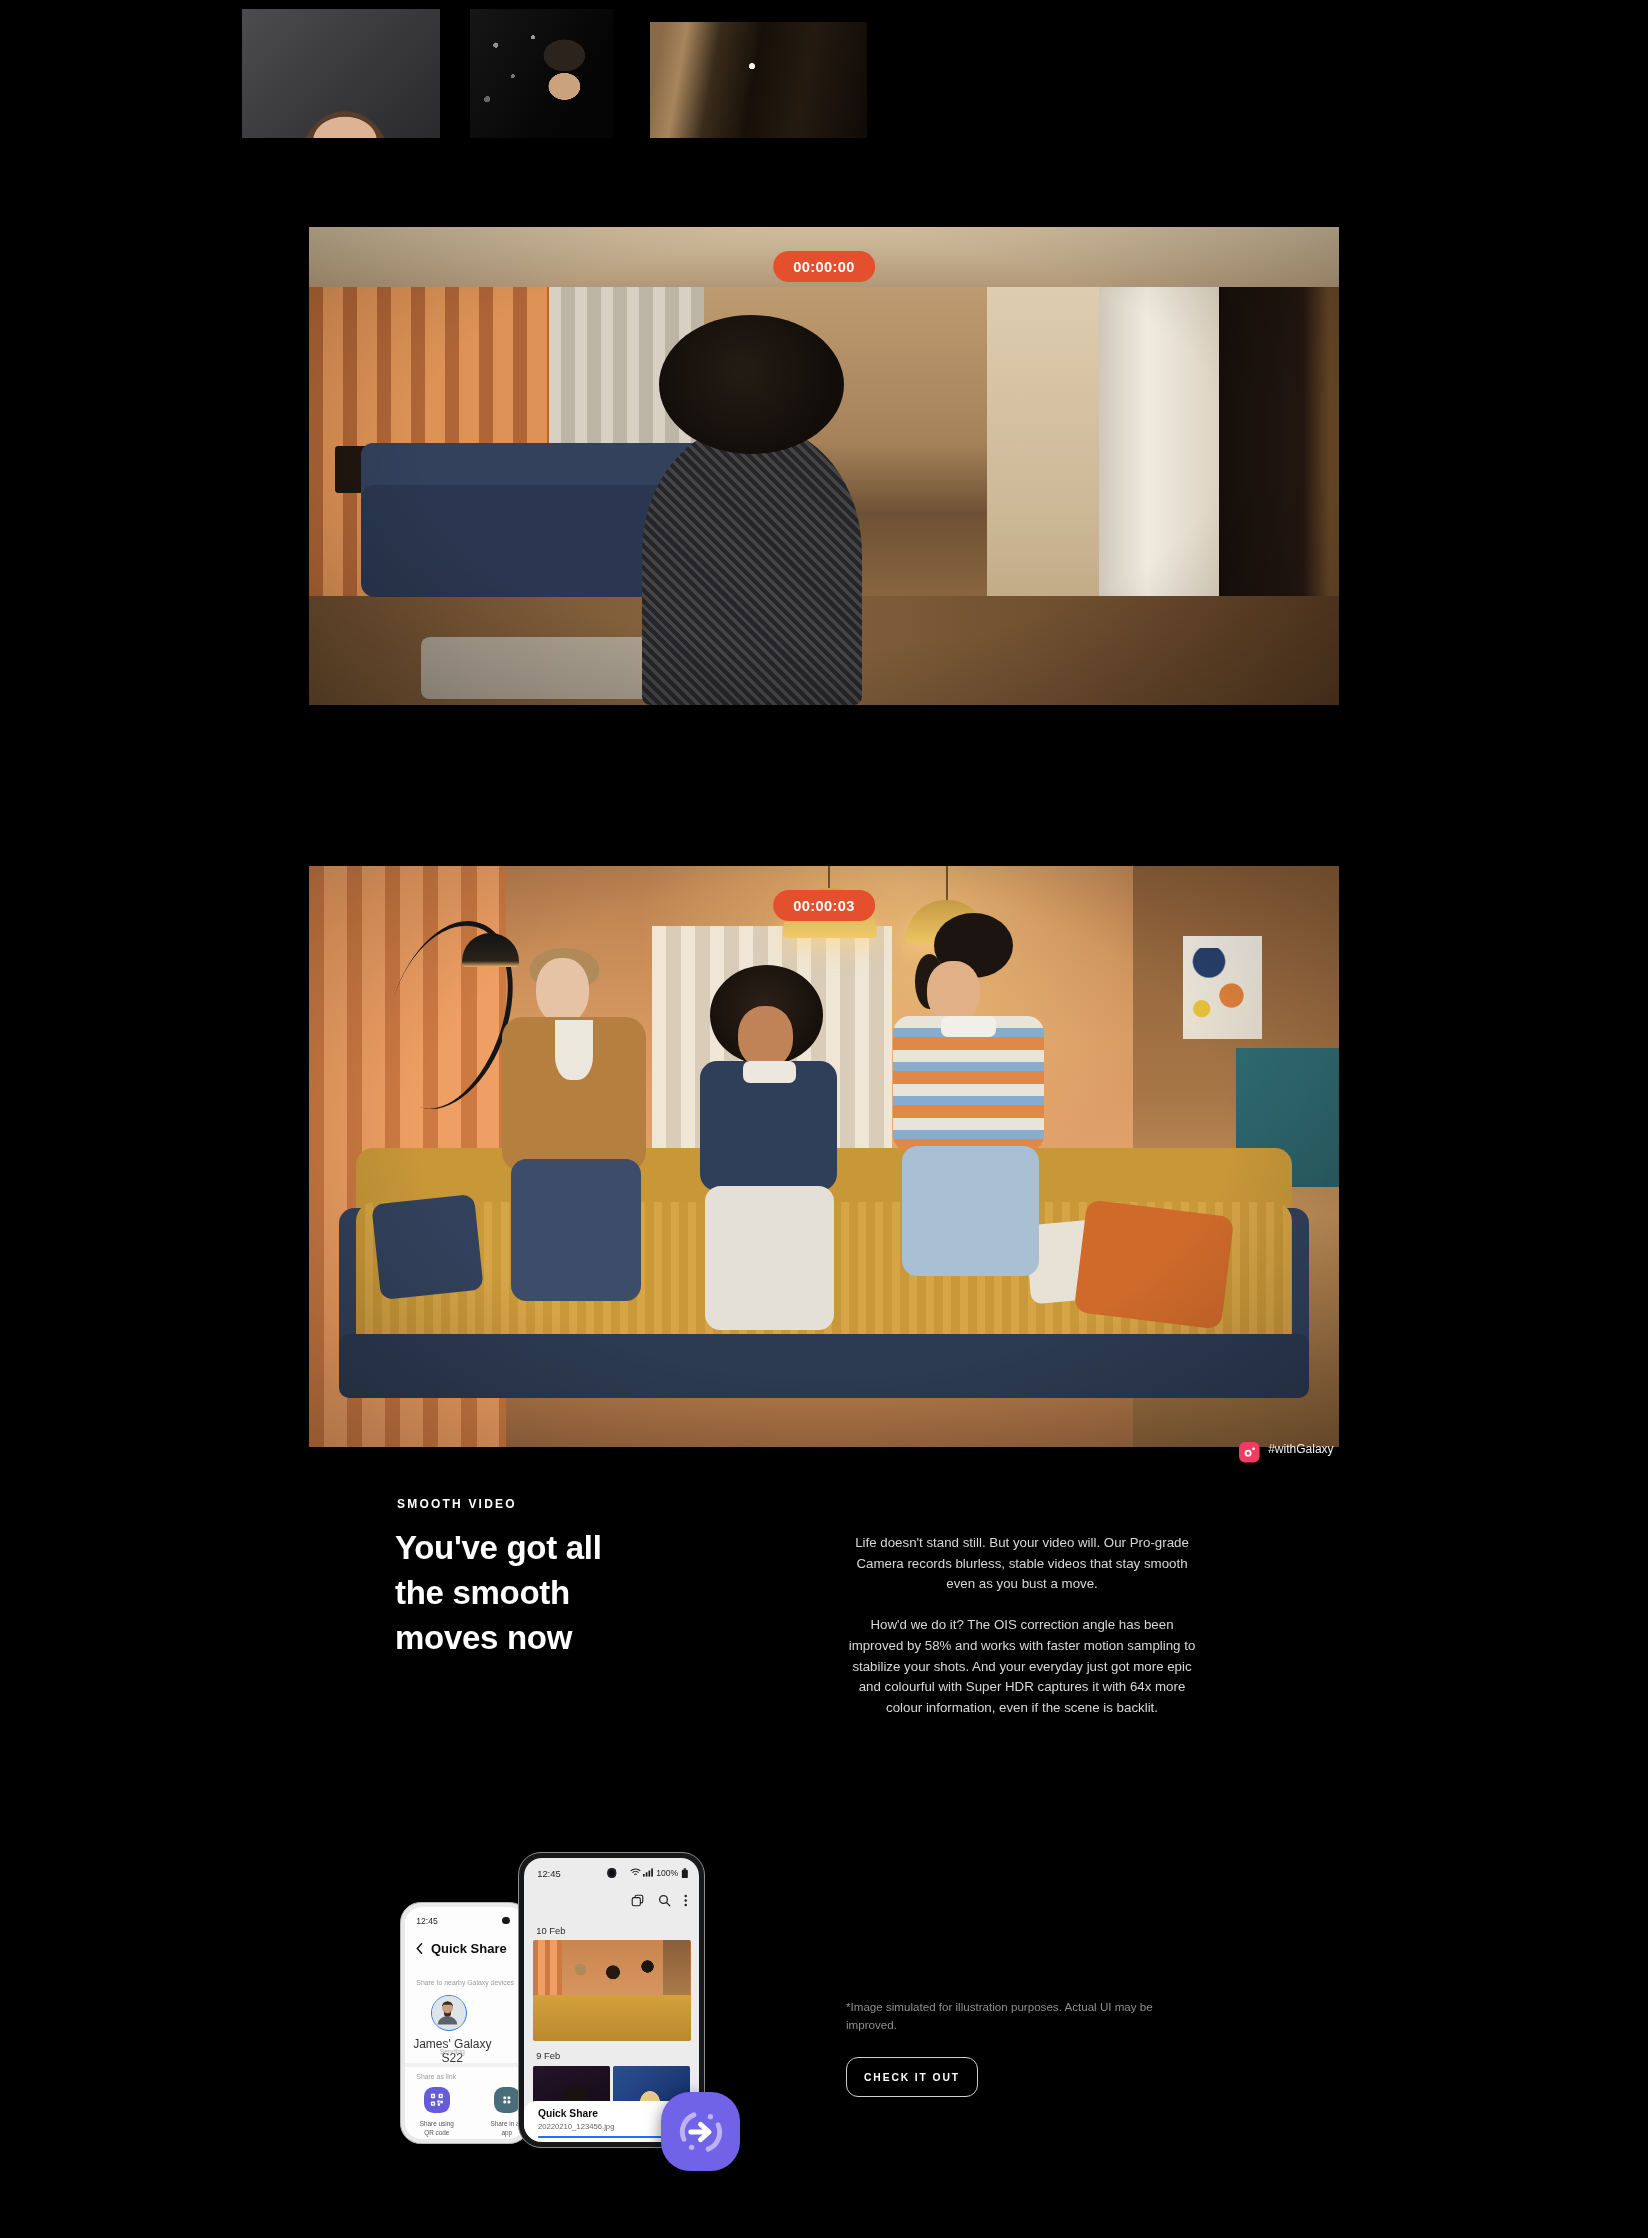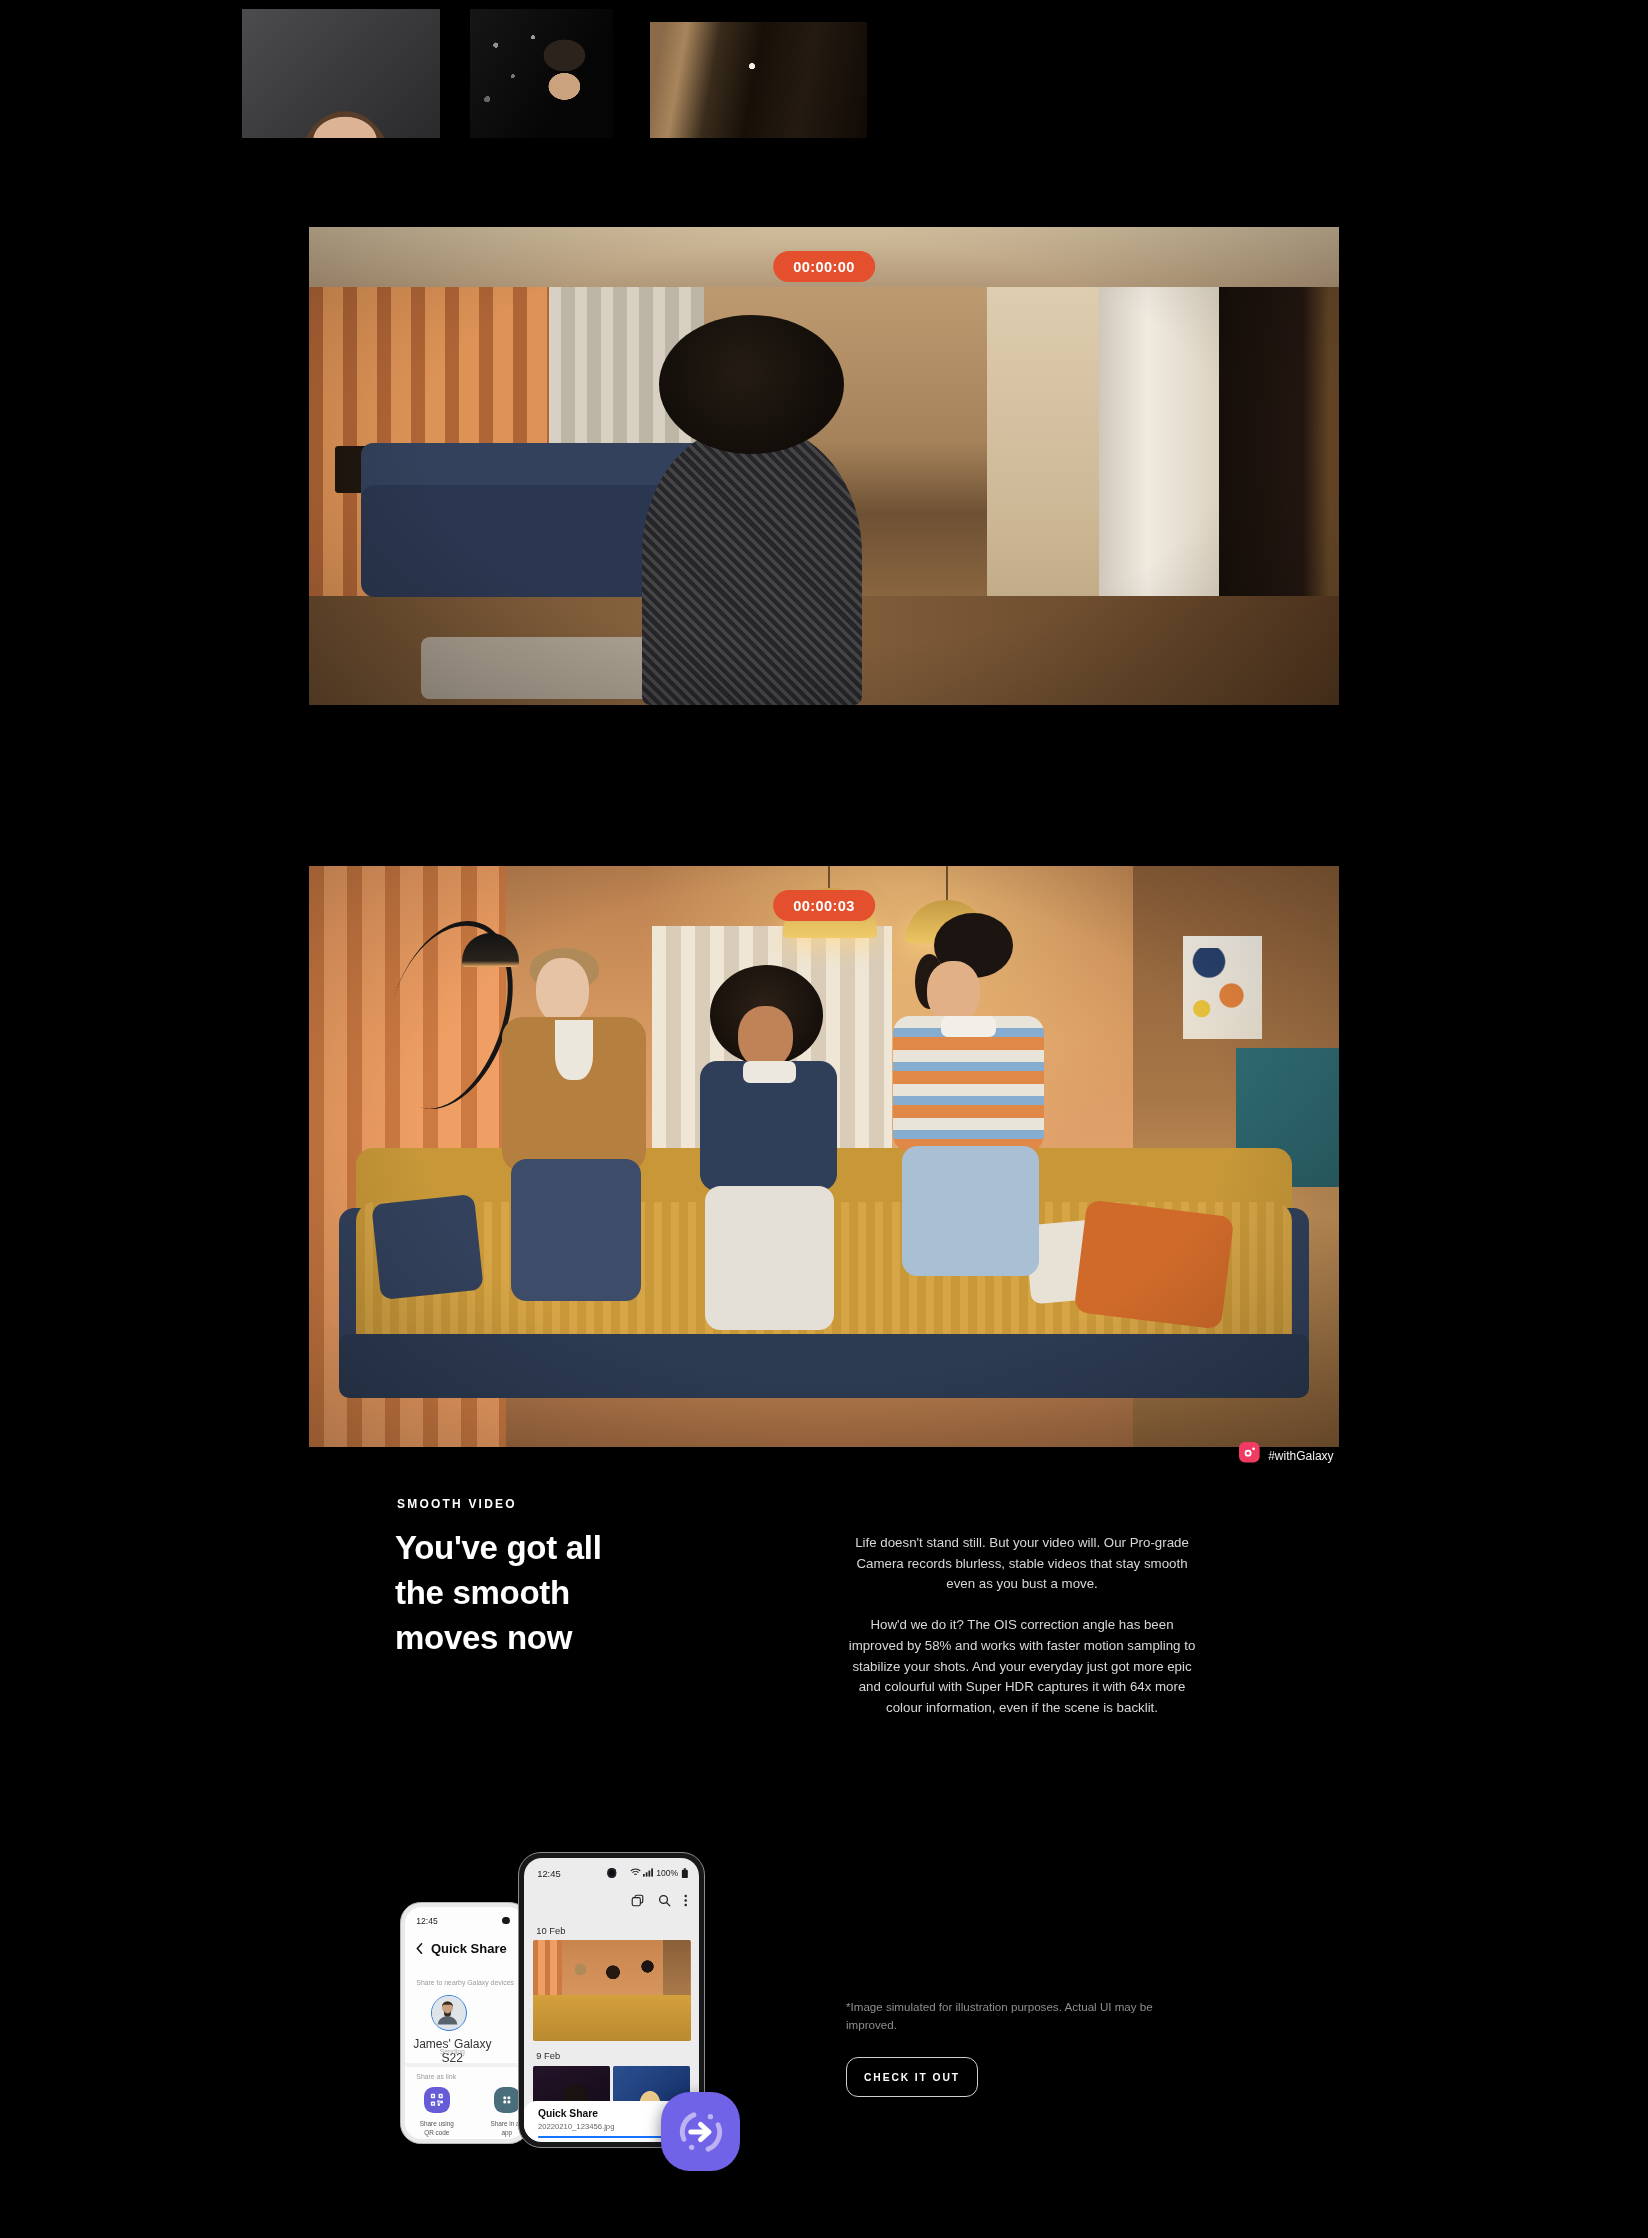--- a/index.html
+++ b/index.html
@@ -110,21 +110,21 @@
   .person{position:absolute;}
   .pp1{left:193px;top:936px;width:146px;height:361px;}
   .pp2{left:391px;top:953px;width:142px;height:369px;}
   .pp3{left:584px;top:901px;width:155px;height:369px;}
   .v2 .person{}
   .v2 .pp1{left:193px;top:82px;}
   .v2 .pp2{left:391px;top:99px;}
   .v2 .pp3{left:584px;top:47px;}
 
   
-  .wg{position:absolute;left:1239px;top:1442px;display:flex;align-items:flex-end;gap:8.6px;}
+  .wg{position:absolute;left:1239px;top:1442px;display:flex;align-items:flex-start;gap:8.6px;}
   .wg-icon{width:20.6px;height:20.6px;display:block;}
   .wg-label{color:#f2f2f2;font-size:12px;}
 
   
   .eyebrow{position:absolute;left:397px;top:1497px;color:#fff;font-size:12px;font-weight:bold;letter-spacing:2.2px;}
   .headline{position:absolute;left:395px;top:1525px;margin:0;color:var(--heading_white);
       font-size:33px;line-height:45px;font-weight:bold;letter-spacing:-0.3px;}
   .headline span{display:block;}
   .smooth-copy{position:absolute;left:846px;top:1533px;width:352px;color:var(--body_text);
       font-size:13.3px;line-height:20.6px;text-align:center;}

